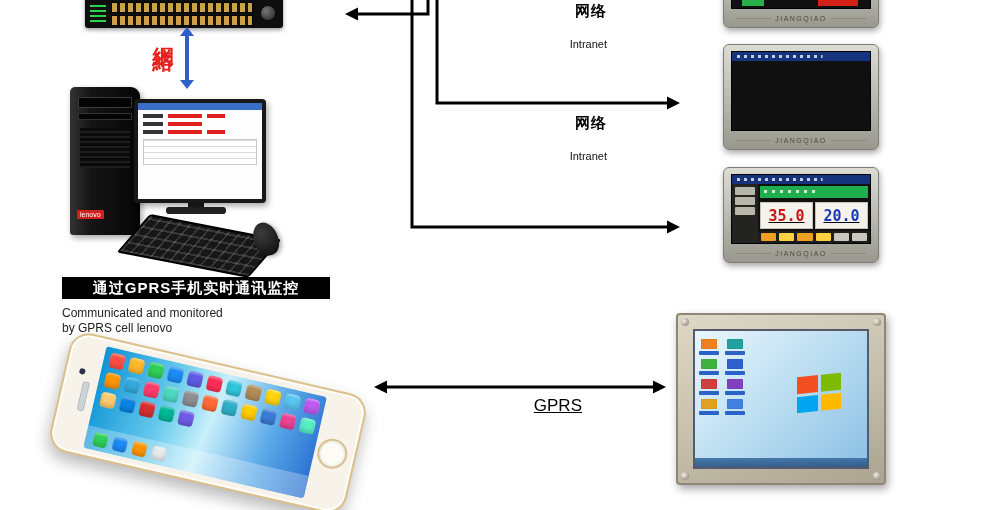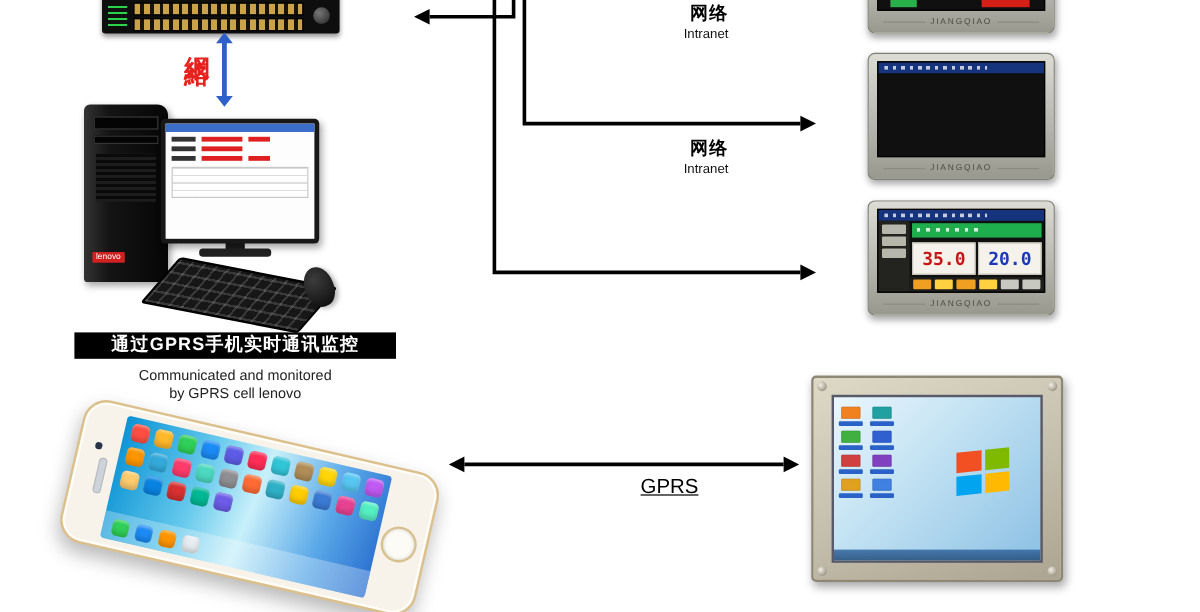--- a/index.html
+++ b/index.html
@@ -7,21 +7,21 @@
          font-family:"Liberation Sans","DejaVu Sans",sans-serif;color:#000;}
 
   
   .arrows{position:absolute;left:0;top:0;width:1000px;height:510px;z-index:1;}
   .arrows path{stroke:#000;stroke-width:3;fill:none;}
   .arrows polygon{fill:#000;}
 
   
   .lbl{position:absolute;text-align:right;z-index:3;}
   .lbl .zh{font-size:15px;font-weight:bold;letter-spacing:1px;}
-  .lbl .en{font-size:11px;color:#111;margin-top:2px;}
+  .lbl .en{font-size:11px;color:#111;margin-top:17px;}
   .net-top{left:497px;top:2px;width:110px;}
   .net-mid{left:497px;top:114px;width:110px;}
   .max-label{left:485px;top:229px;width:130px;font-size:17px;}
   .gprs-label{left:462px;top:396px;width:120px;font-size:17px;text-decoration:underline;}
 
   
   .switch{position:absolute;left:85px;top:-16px;width:198px;height:44px;background:#0e0e0e;
           border-radius:3px;box-shadow:0 2px 4px rgba(0,0,0,.4);z-index:2;}
   .switch .leds{position:absolute;left:5px;top:20px;width:16px;height:18px;
           background:repeating-linear-gradient(0deg,#2ad44a 0 2px,#111 2px 5px);}
@@ -70,21 +70,21 @@
          transform:rotate(11deg) skewX(-30deg);transform-origin:left top;
          background-image:repeating-linear-gradient(90deg,rgba(255,255,255,.14) 0 2px,rgba(0,0,0,0) 2px 10px),
                           repeating-linear-gradient(0deg,rgba(255,255,255,.14) 0 2px,rgba(0,0,0,0) 2px 9px);}
   .mouse{position:absolute;left:254px;top:222px;width:24px;height:34px;z-index:2;
          background:radial-gradient(circle at 40% 30%,#3c3c3c,#0a0a0a);
          border-radius:50% 50% 46% 46%;transform:rotate(-22deg);box-shadow:2px 2px 4px rgba(0,0,0,.3);}
 
   
   .banner{position:absolute;left:62px;top:277px;width:268px;height:22px;background:#000;z-index:2;
          color:#fff;font-size:15px;font-weight:bold;text-align:center;line-height:22px;letter-spacing:1px;}
-  .caption{position:absolute;left:62px;top:306px;width:268px;text-align:center;z-index:2;
+  .caption{position:absolute;left:62px;top:306px;width:268px;text-align:left;z-index:2;
          font-size:12px;color:#222;line-height:15px;}
 
   
   .phone{position:absolute;left:56px;top:362px;width:300px;height:118px;z-index:2;
          transform:rotate(13deg);border-radius:20px;background:#f7f3ea;
          border:2px solid #dcc08c;box-shadow:0 8px 16px rgba(0,0,0,.28), inset 0 0 0 2px #fffdf8;}
   .p-cam{position:absolute;left:13px;top:34px;width:6px;height:6px;border-radius:50%;background:#2a3448;}
   .p-ear{position:absolute;left:19px;top:46px;width:5px;height:28px;border-radius:3px;
          background:#ced3d9;border:1px solid #b5bac1;}
   .p-screen{position:absolute;left:34px;top:7px;right:40px;bottom:7px;border-radius:3px;overflow:hidden;
@@ -118,21 +118,21 @@
   .side{width:24px;flex:none;background:#23231f;padding:1px;}
   .side i{display:block;height:8px;margin:2px 2px 0;background:#b6b6aa;border-radius:1px;}
   .cmain{flex:1;display:flex;flex-direction:column;min-width:0;}
   .gbar{height:12px;margin:2px;background:#1fae4e;flex:none;
         background-image:repeating-linear-gradient(90deg,rgba(255,255,255,.8) 0 3px,rgba(0,0,0,0) 3px 8px);
         background-size:50% 3px;background-position:4px 4px;background-repeat:no-repeat;}
   .val2{flex:1;display:flex;align-items:center;justify-content:center;background:#0b0b0b;
         color:#ff2012;font-family:"DejaVu Sans Mono",monospace;font-weight:bold;font-size:21px;letter-spacing:1px;}
   .btns{display:flex;gap:3px;padding:2px 3px;background:#1d1d1b;flex:none;}
   .cbtn{width:17px;height:8px;border-radius:1px;display:inline-block;background:#b8b8b0;}
-  .vals{flex:1;display:flex;gap:2px;margin:2px;min-height:0;}
+  .vals{flex:1;display:flex;gap:2px;margin:2px;min-height:0;text-decoration:underline;}
   .pv,.sv{flex:1;display:flex;align-items:center;justify-content:center;background:#f4f2ea;
         border:1px solid #c6c4b8;font-family:"DejaVu Sans Mono",monospace;font-weight:bold;font-size:15px;}
   .pv{color:#c81616;}
   .sv{color:#1a38b8;}
   .c1-red{position:absolute;right:12px;bottom:2px;width:40px;height:11px;background:#d42016;}
   .c1-grn{position:absolute;left:10px;bottom:2px;width:22px;height:7px;background:#2ab04a;}
 
   
   .hmi{position:absolute;left:676px;top:313px;width:206px;height:168px;z-index:2;border-radius:4px;
         background:linear-gradient(160deg,#ded8c6 0%,#c4beac 55%,#aaa490 100%);

